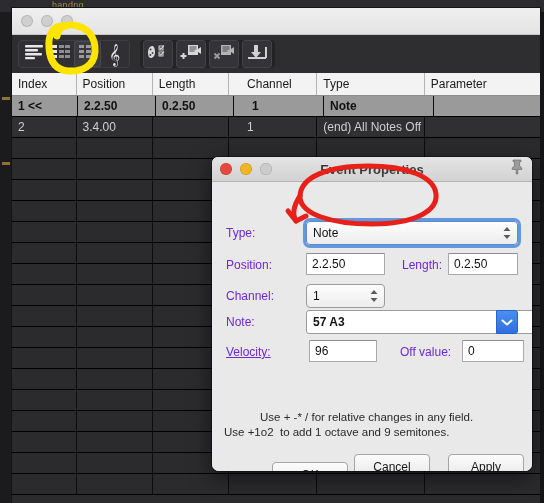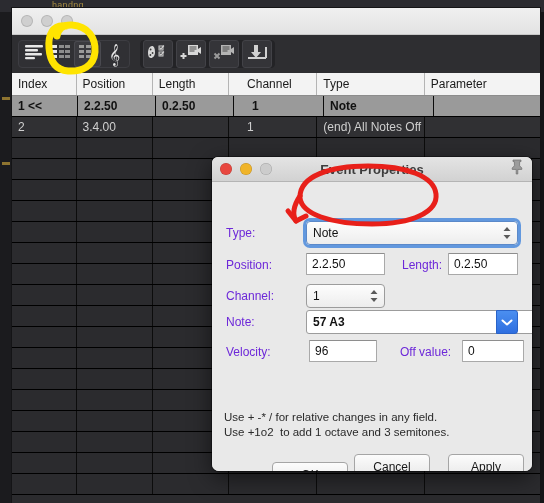--- a/index.html
+++ b/index.html
@@ -645,28 +645,28 @@
     <div class="lbl" style="left:14px; top:133px;">Note:</div>
     <div class="note-combo" style="left:94px; top:128px; width:230px;font-weight:bold;">57 A3</div>
     <div class="note-arrow" style="left:284px; top:128px;">
       <span>
         <svg width="12" height="9" viewBox="0 0 12 9">
           <path d="M1.5 2.5 L6 6.5 L10.5 2.5" stroke="#ffffff" stroke-width="2" fill="none" stroke-linecap="round" stroke-linejoin="round"></path>
         </svg>
       </span>
     </div>
 
-    <div class="lbl" style="left:14px; top:163px;">Velocity:</div>
+    <div class="lbl" style="left:14px; top:163px;text-decoration:underline;">Velocity:</div>
     <div class="fld" style="left:97px; top:158px; width:68px;">96</div>
 
     <div class="lbl" style="left:188px; top:163px;">Off value:</div>
     <div class="fld" style="left:250px; top:158px; width:62px;">0</div>
 
-    <div class="help" style="top:228px;">Use + -* / for relative changes in any field.</div>
-    <div class="help" style="top:243px;">Use +1o2  to add 1 octave and 3 semitones.</div>
+    <div class="help" style="top:228px;margin-left:36px;">Use + -* / for relative changes in any field.</div>
+    <div class="help" style="top:243px;">Use +1o2  to add 1 octave and 9 semitones.</div>
 
     <div class="dlg-btn" style="left:60px;  top:280px; width:76px;">OK</div>
     <div class="dlg-btn" style="left:142px; top:272px; width:76px;">Cancel</div>
     <div class="dlg-btn" style="left:236px; top:272px; width:76px;">Apply</div>
   </div>
 </div>
 
 <svg class="annot" style="left:0;top:0;width:544px;height:503px;">
   <path id="annot-yellow" d="M66 26 C52 24 48 36 49 48 C50 62 56 70 68 71 C82 72 94 66 95 52 C96 38 88 26 72 25 C63 24.5 58 29 57 36" fill="none" stroke-width="7" stroke-linecap="round" stroke-linejoin="round" stroke="#ffe400"></path>
   <path id="annot-red-ellipse" d="M300 197 C300 176 330 166 368 166 C406 166 434 176 436 194 C438 212 412 224 372 224 C330 224 302 214 300 198" fill="none" stroke-width="5" stroke-linecap="round" stroke-linejoin="round" stroke="#e8201a"></path>

